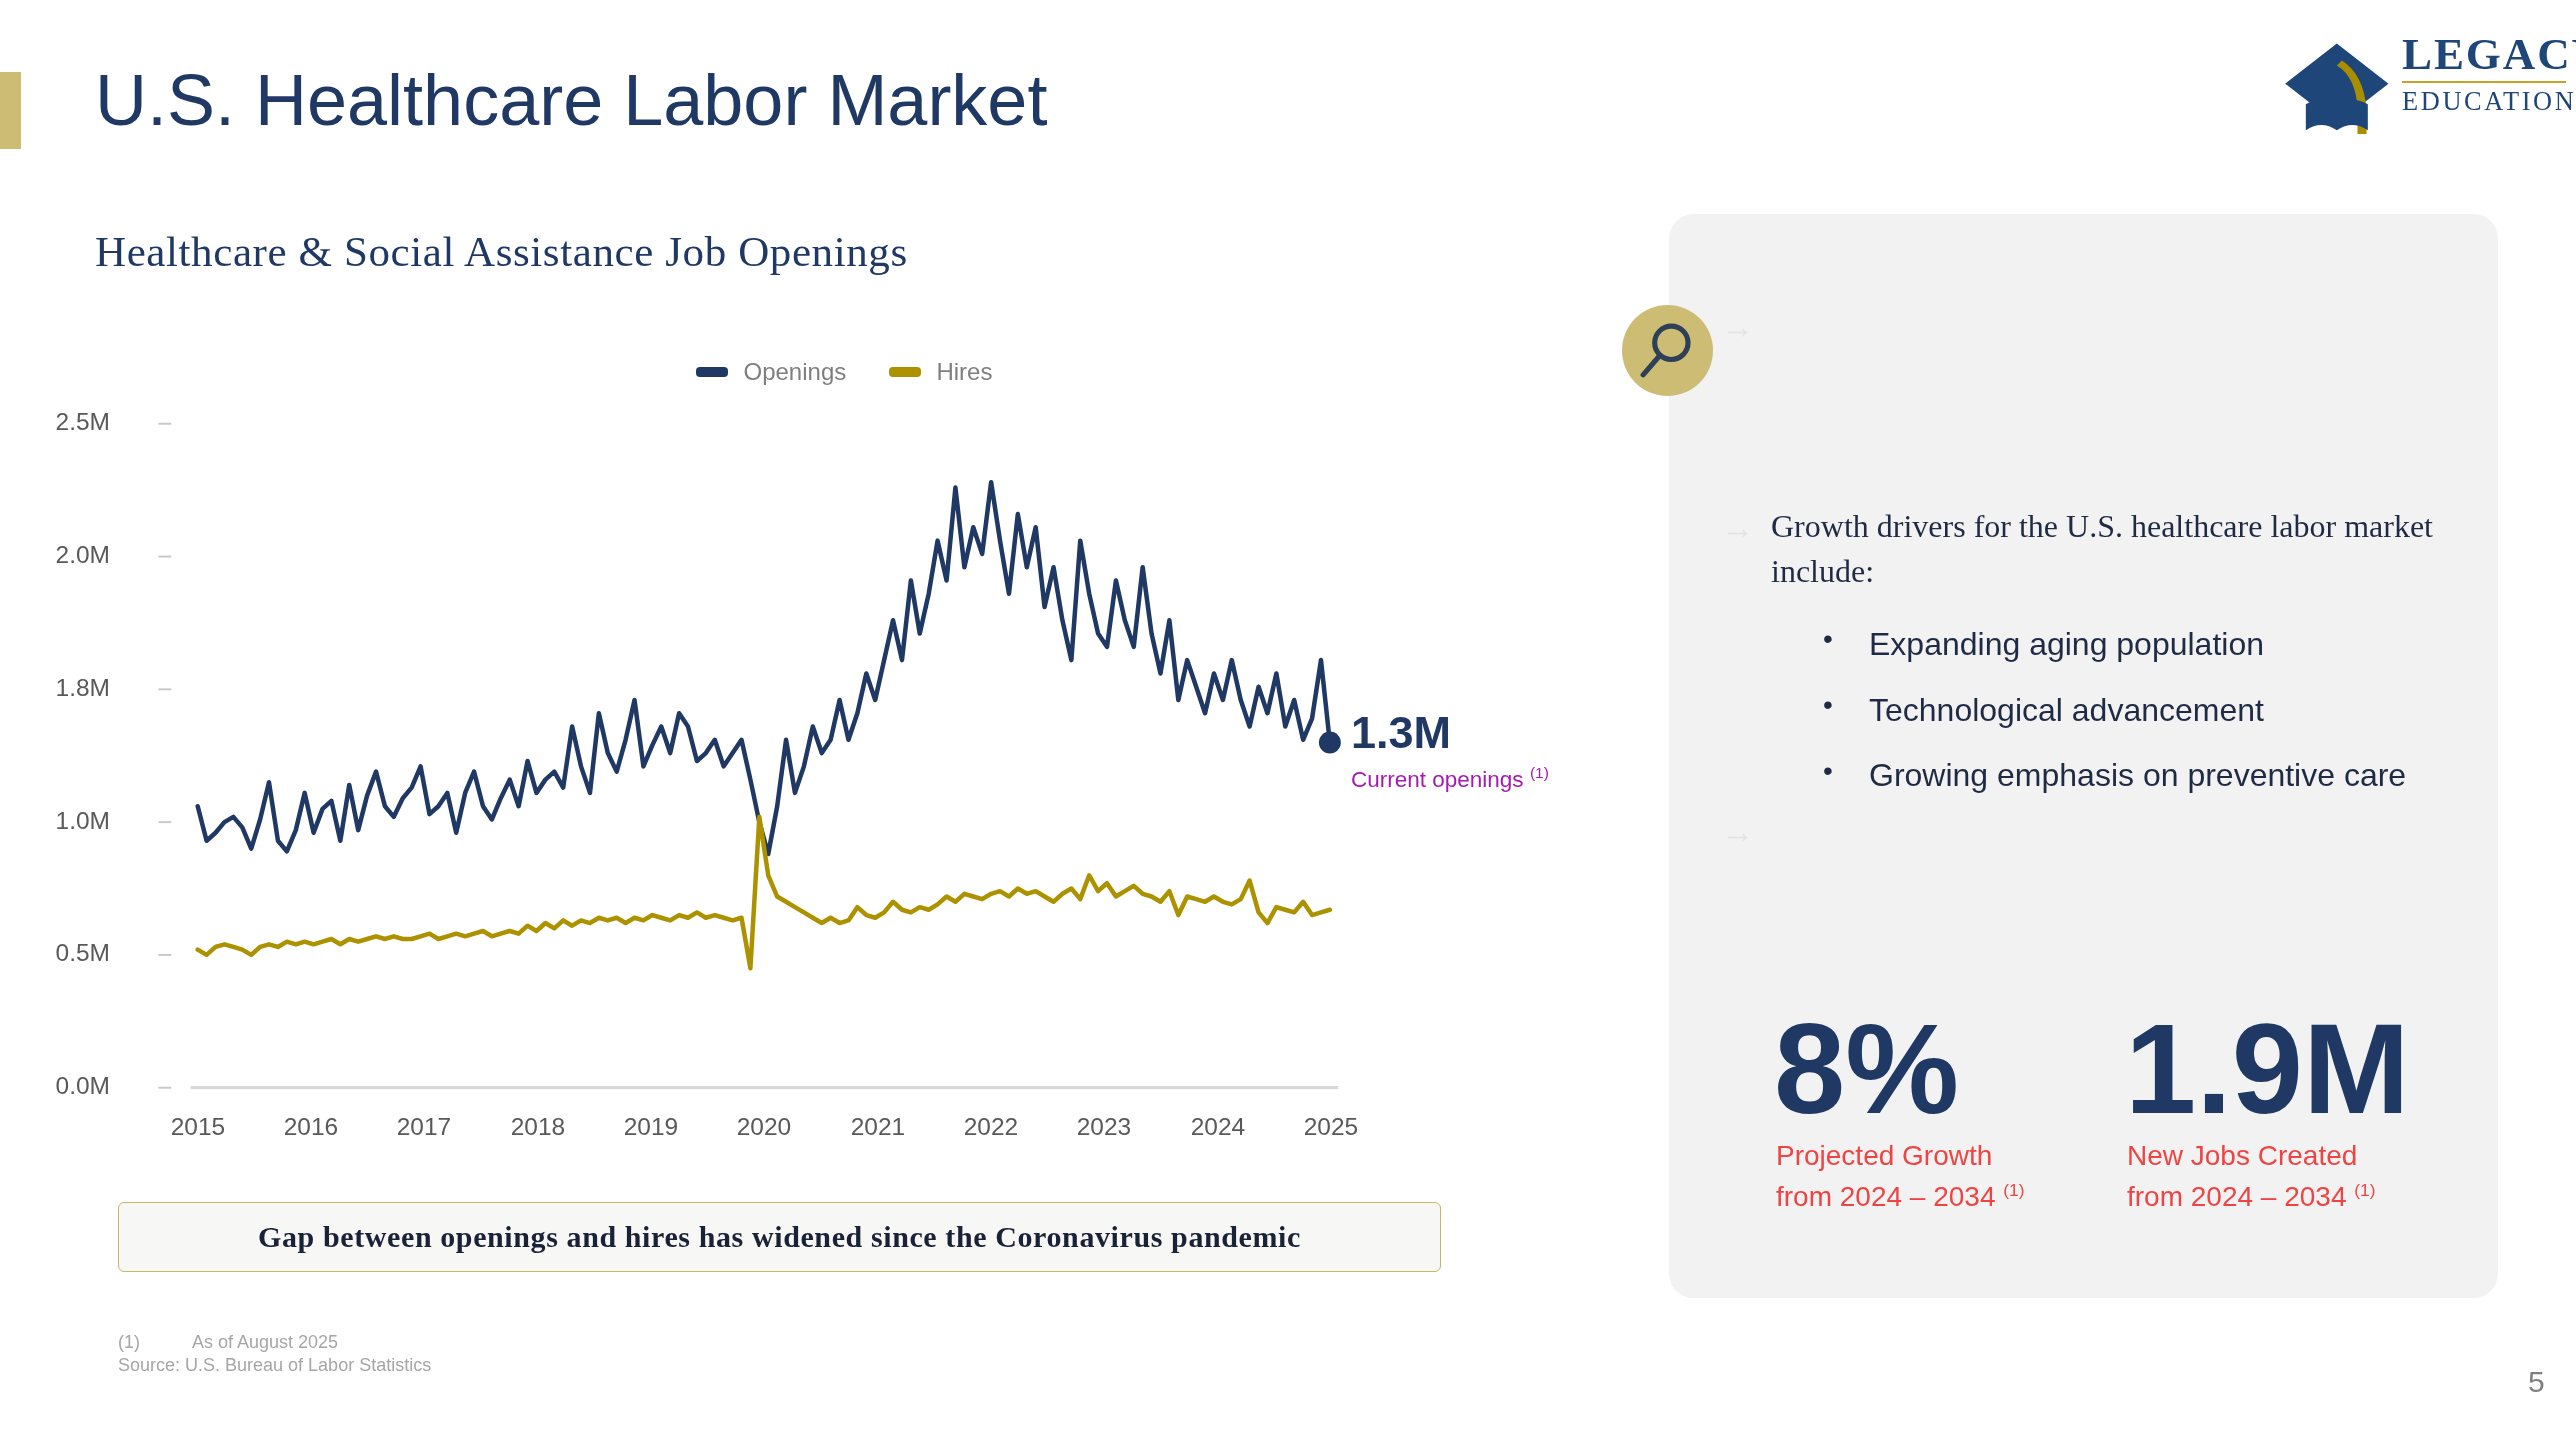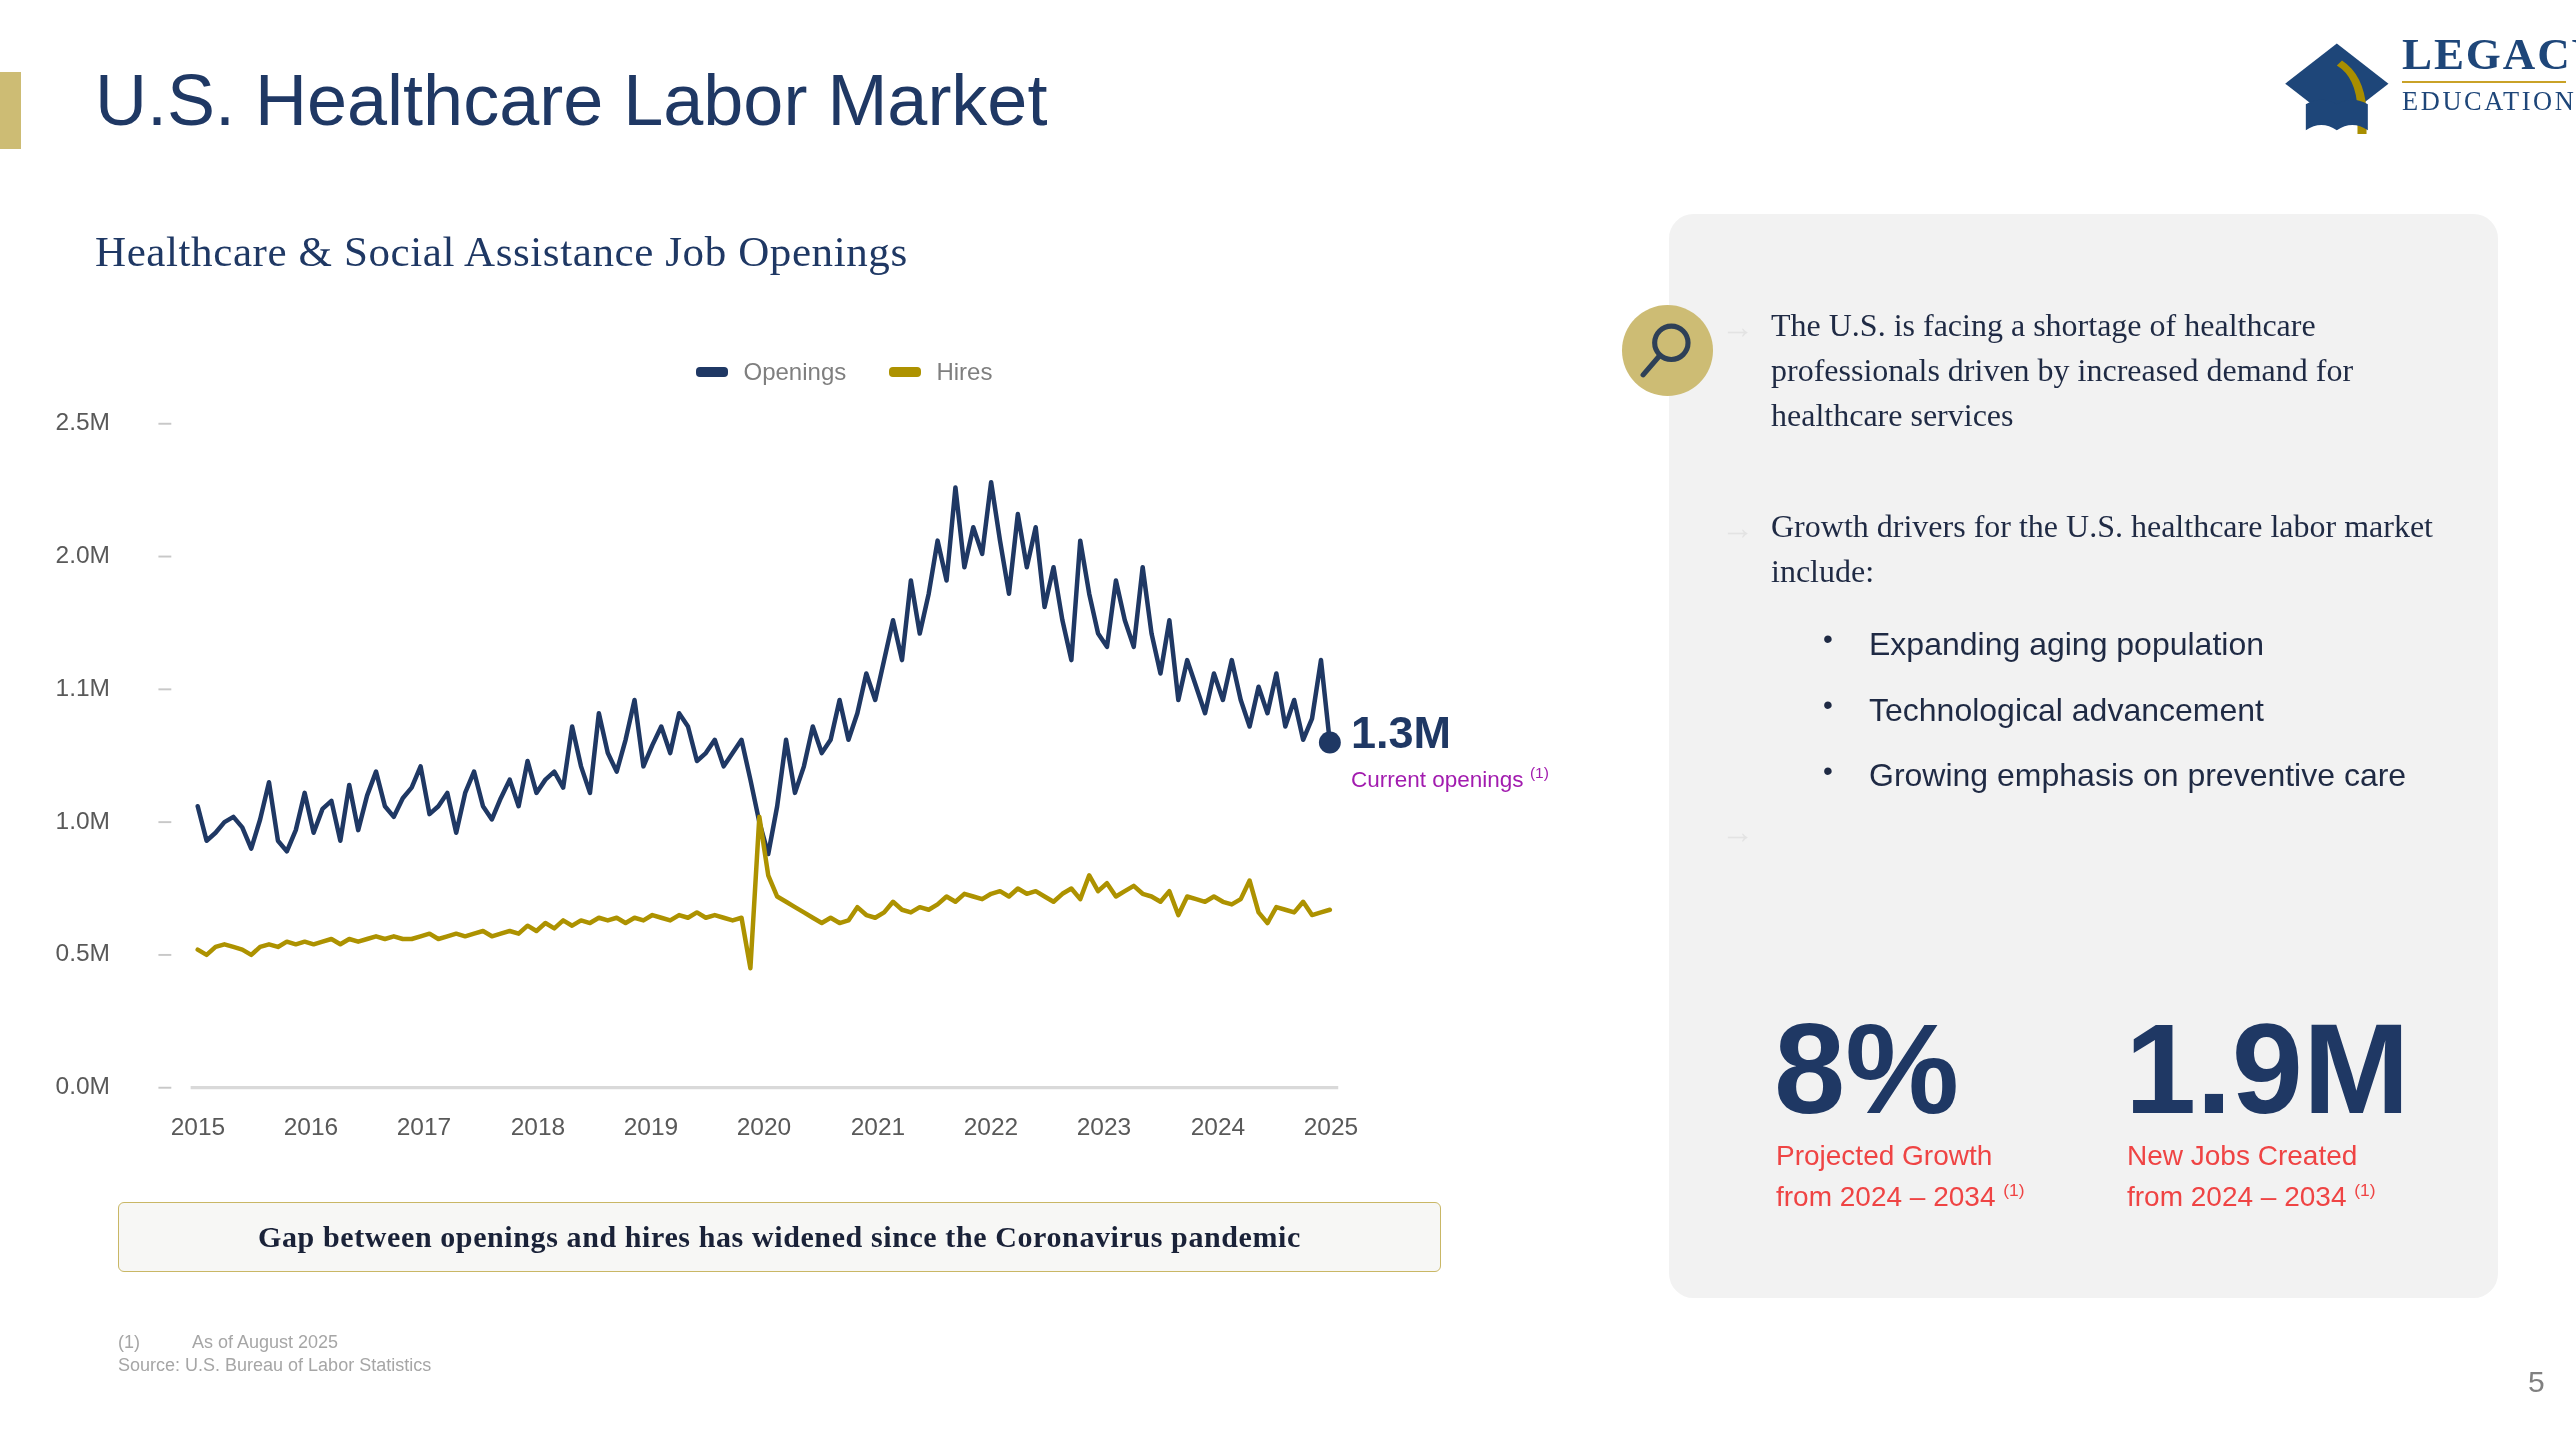--- a/index.html
+++ b/index.html
@@ -98,21 +98,21 @@
     </div>
     <div class="legend-item">
       <span class="swatch swatch-hires"></span>
       <span class="legend-label">Hires</span>
     </div>
   </div>
 
   <div id="y-axis">
       <div class="y-tick" style="top: 408px;">2.5M</div>
       <div class="y-tick" style="top: 541px;">2.0M</div>
-      <div class="y-tick" style="top: 674px;">1.1M</div>
+      <div class="y-tick" style="top: 674px;">1.8M</div>
       <div class="y-tick" style="top: 807px;">1.0M</div>
       <div class="y-tick" style="top: 939px;">0.5M</div>
       <div class="y-tick" style="top: 1072px;">0.0M</div>
     </div>
   <div id="x-axis">
       <div class="x-tick" style="left: 153px;">2015</div>
       <div class="x-tick" style="left: 266px;">2016</div>
       <div class="x-tick" style="left: 379px;">2017</div>
       <div class="x-tick" style="left: 493px;">2018</div>
       <div class="x-tick" style="left: 606px;">2019</div>
@@ -157,21 +157,20 @@
   <div class="abs mag-circle">
     <span>
       <svg width="77" height="77" viewBox="0 0 120 120">
         <circle cx="66" cy="48" r="26" fill="none" stroke="#2E4057" stroke-width="8"></circle>
         <line x1="47" y1="69" x2="22" y2="98" stroke="#2E4057" stroke-width="8" stroke-linecap="round"></line>
       </svg>
     </span>
   </div>
 
   <span class="arrow-bullet" style="left:1721px;top:308px;">→</span>
-  <div class="p-serif" style="left:1771px;top:303px;">The U.S. is facing a shortage of healthcare professionals driven by increased demand for healthcare services</div>
 
   <span class="arrow-bullet" style="left:1721px;top:509px;">→</span>
   <div class="p-serif" style="left:1771px;top:504px;">Growth drivers for the U.S. healthcare labor market include:</div>
 
   <span class="sub-dot" style="left:1823px;top:623px;">•</span>
   <div class="sub-text" style="left:1869px;top:626px;">Expanding aging population</div>
   <span class="sub-dot" style="left:1823px;top:689px;">•</span>
   <div class="sub-text" style="left:1869px;top:692px;">Technological advancement</div>
   <span class="sub-dot" style="left:1823px;top:755px;">•</span>
   <div class="sub-text" style="left:1869px;top:757px;">Growing emphasis on preventive care</div>

